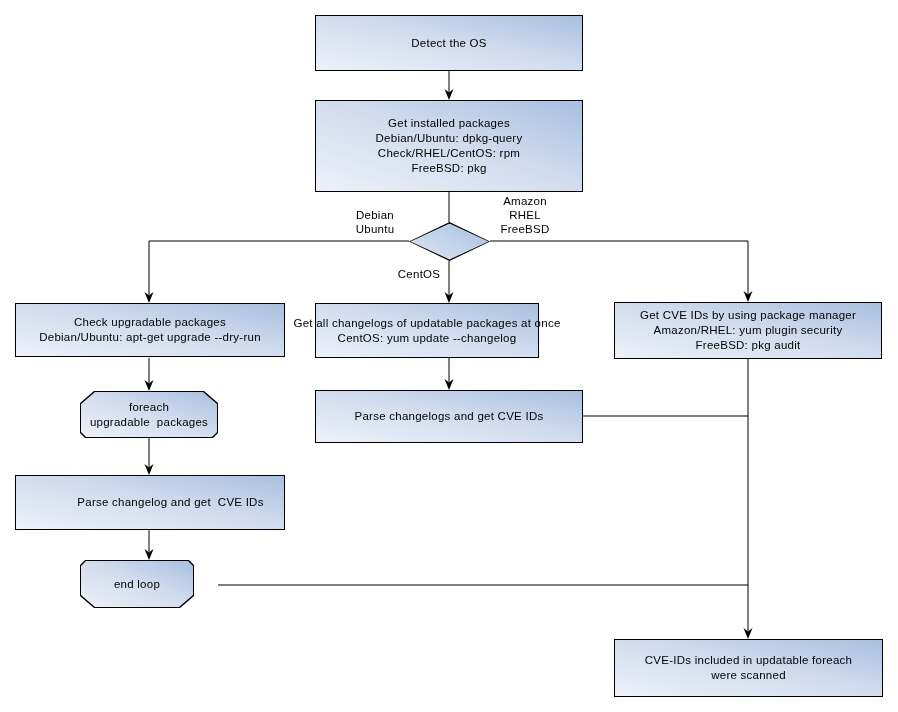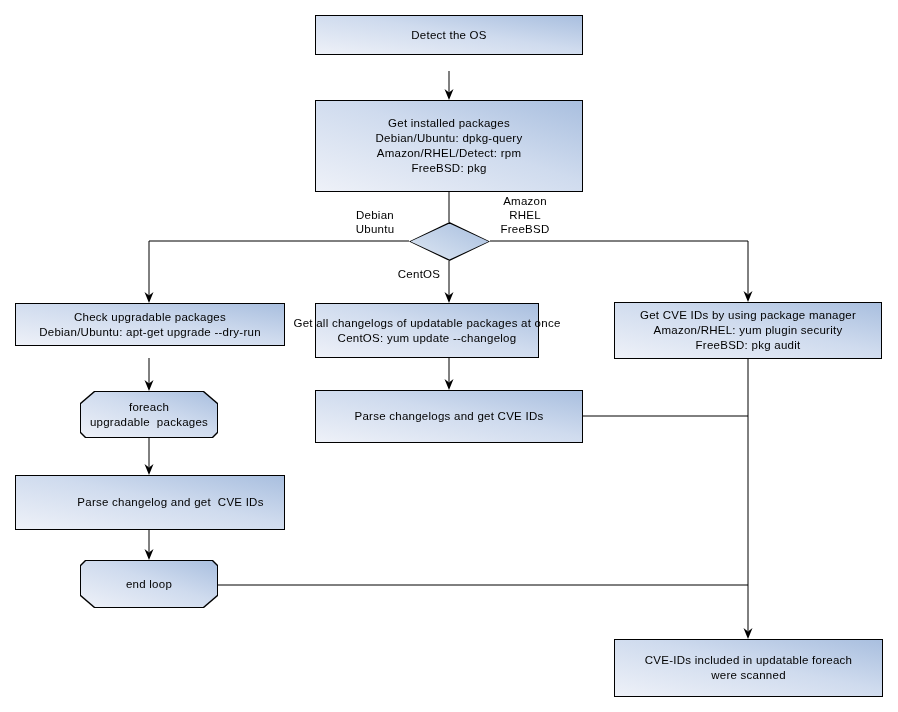--- a/index.html
+++ b/index.html
@@ -79,28 +79,28 @@
       <path d="M748,302 l-4.5,-11 l4.5,3.5 l4.5,-3.5 z"></path>
       <path d="M449,303 l-4.5,-11 l4.5,3.5 l4.5,-3.5 z"></path>
       <path d="M149,391 l-4.5,-11 l4.5,3.5 l4.5,-3.5 z"></path>
       <path d="M149,475 l-4.5,-11 l4.5,3.5 l4.5,-3.5 z"></path>
       <path d="M149,560 l-4.5,-11 l4.5,3.5 l4.5,-3.5 z"></path>
       <path d="M449,390 l-4.5,-11 l4.5,3.5 l4.5,-3.5 z"></path>
       <path d="M748,639 l-4.5,-11 l4.5,3.5 l4.5,-3.5 z"></path>
     </g>
   </svg>
 
-  <div class="node rect" style="left:315px;top:15px;width:268px;height:40px;">
+  <div class="node rect" style="left:315px;top:15px;width:268px;height:56px;">
     <span class="line">Detect the OS</span>
   </div>
 
   <div class="node rect" style="left:315px;top:100px;width:268px;height:92px;">
     <span class="line">Get installed packages</span>
     <span class="line">Debian/Ubuntu: dpkg-query</span>
-    <span class="line">Amazon/RHEL/Detect: rpm</span>
+    <span class="line">Check/RHEL/CentOS: rpm</span>
     <span class="line">FreeBSD: pkg</span>
   </div>
 
   <div class="shape diamond" style="left:409px;top:222px;width:81px;height:39px;">
     <div class="outer"></div>
     <div class="inner"></div>
   </div>
 
   <div class="edge-label" style="left:345px;top:208px;width:60px;">
     <span class="line">Debian</span>
@@ -108,39 +108,39 @@
   </div>
   <div class="edge-label" style="left:494px;top:194px;width:62px;">
     <span class="line">Amazon</span>
     <span class="line">RHEL</span>
     <span class="line">FreeBSD</span>
   </div>
   <div class="edge-label" style="left:394px;top:267px;width:50px;">
     <span class="line">CentOS</span>
   </div>
 
-  <div class="node rect" style="left:15px;top:303px;width:270px;height:43px;">
+  <div class="node rect" style="left:15px;top:303px;width:270px;height:54px;">
     <span class="line">Check upgradable packages</span>
     <span class="line">Debian/Ubuntu: apt-get upgrade --dry-run</span>
   </div>
 
   <div class="shape loop-start" style="left:80px;top:391px;width:138px;height:47px;">
     <div class="outer"></div>
     <div class="inner"></div>
     <div class="node-text">
       <span class="line">foreach</span>
       <span class="line">upgradable  packages</span>
     </div>
   </div>
 
   <div class="node rect" style="left:15px;top:475px;width:270px;height:55px;padding-left:41px;">
     <span class="line">Parse changelog and get  CVE IDs</span>
   </div>
 
-  <div class="shape loop-end" style="left:80px;top:560px;width:138px;height:48px;">
+  <div class="shape loop-end" style="left:80px;top:560px;width:114px;height:48px;">
     <div class="outer"></div>
     <div class="inner"></div>
     <div class="node-text">
       <span class="line">end loop</span>
     </div>
   </div>
 
   <div class="node rect" style="left:315px;top:303px;width:224px;height:55px;">
     <span class="line">Get all changelogs of updatable packages at once</span>
     <span class="line">CentOS: yum update --changelog</span>

